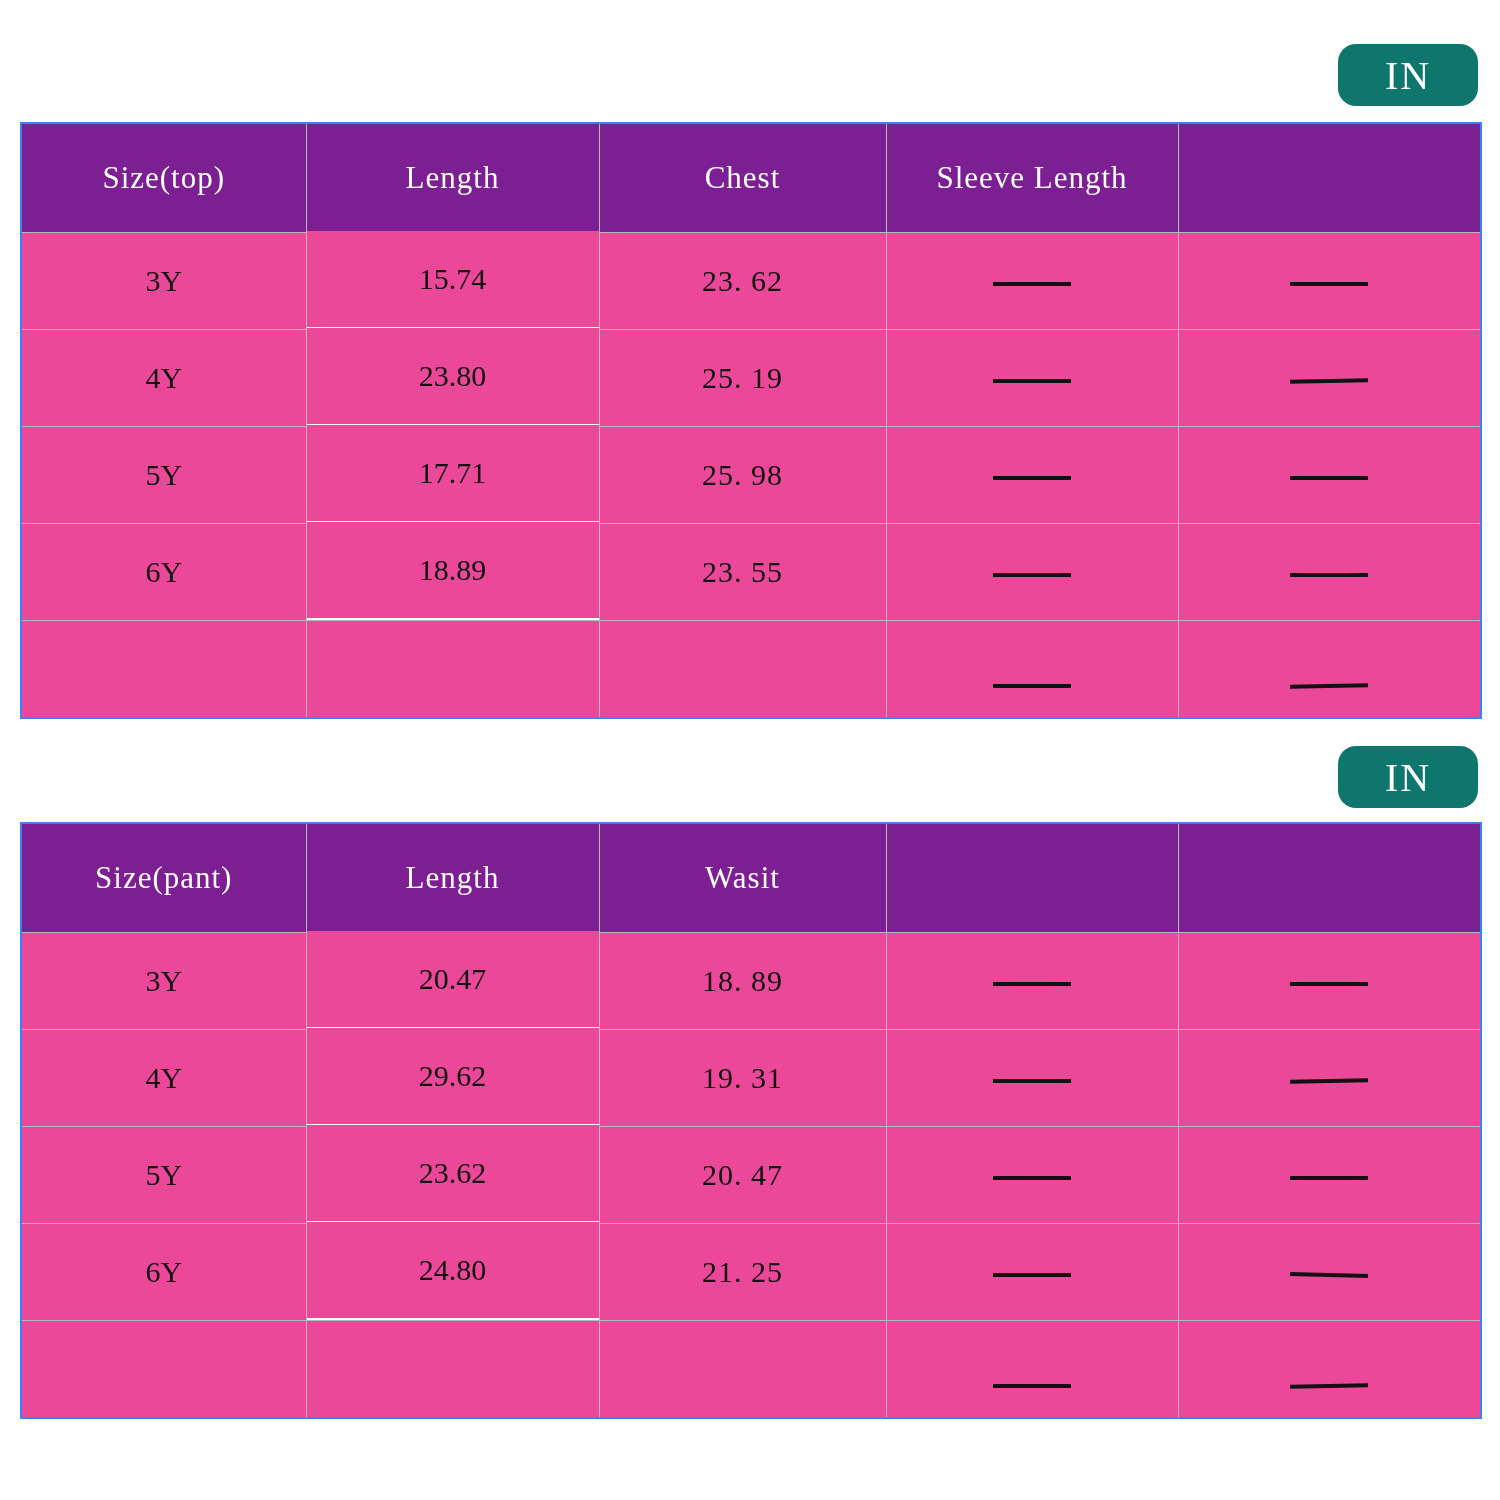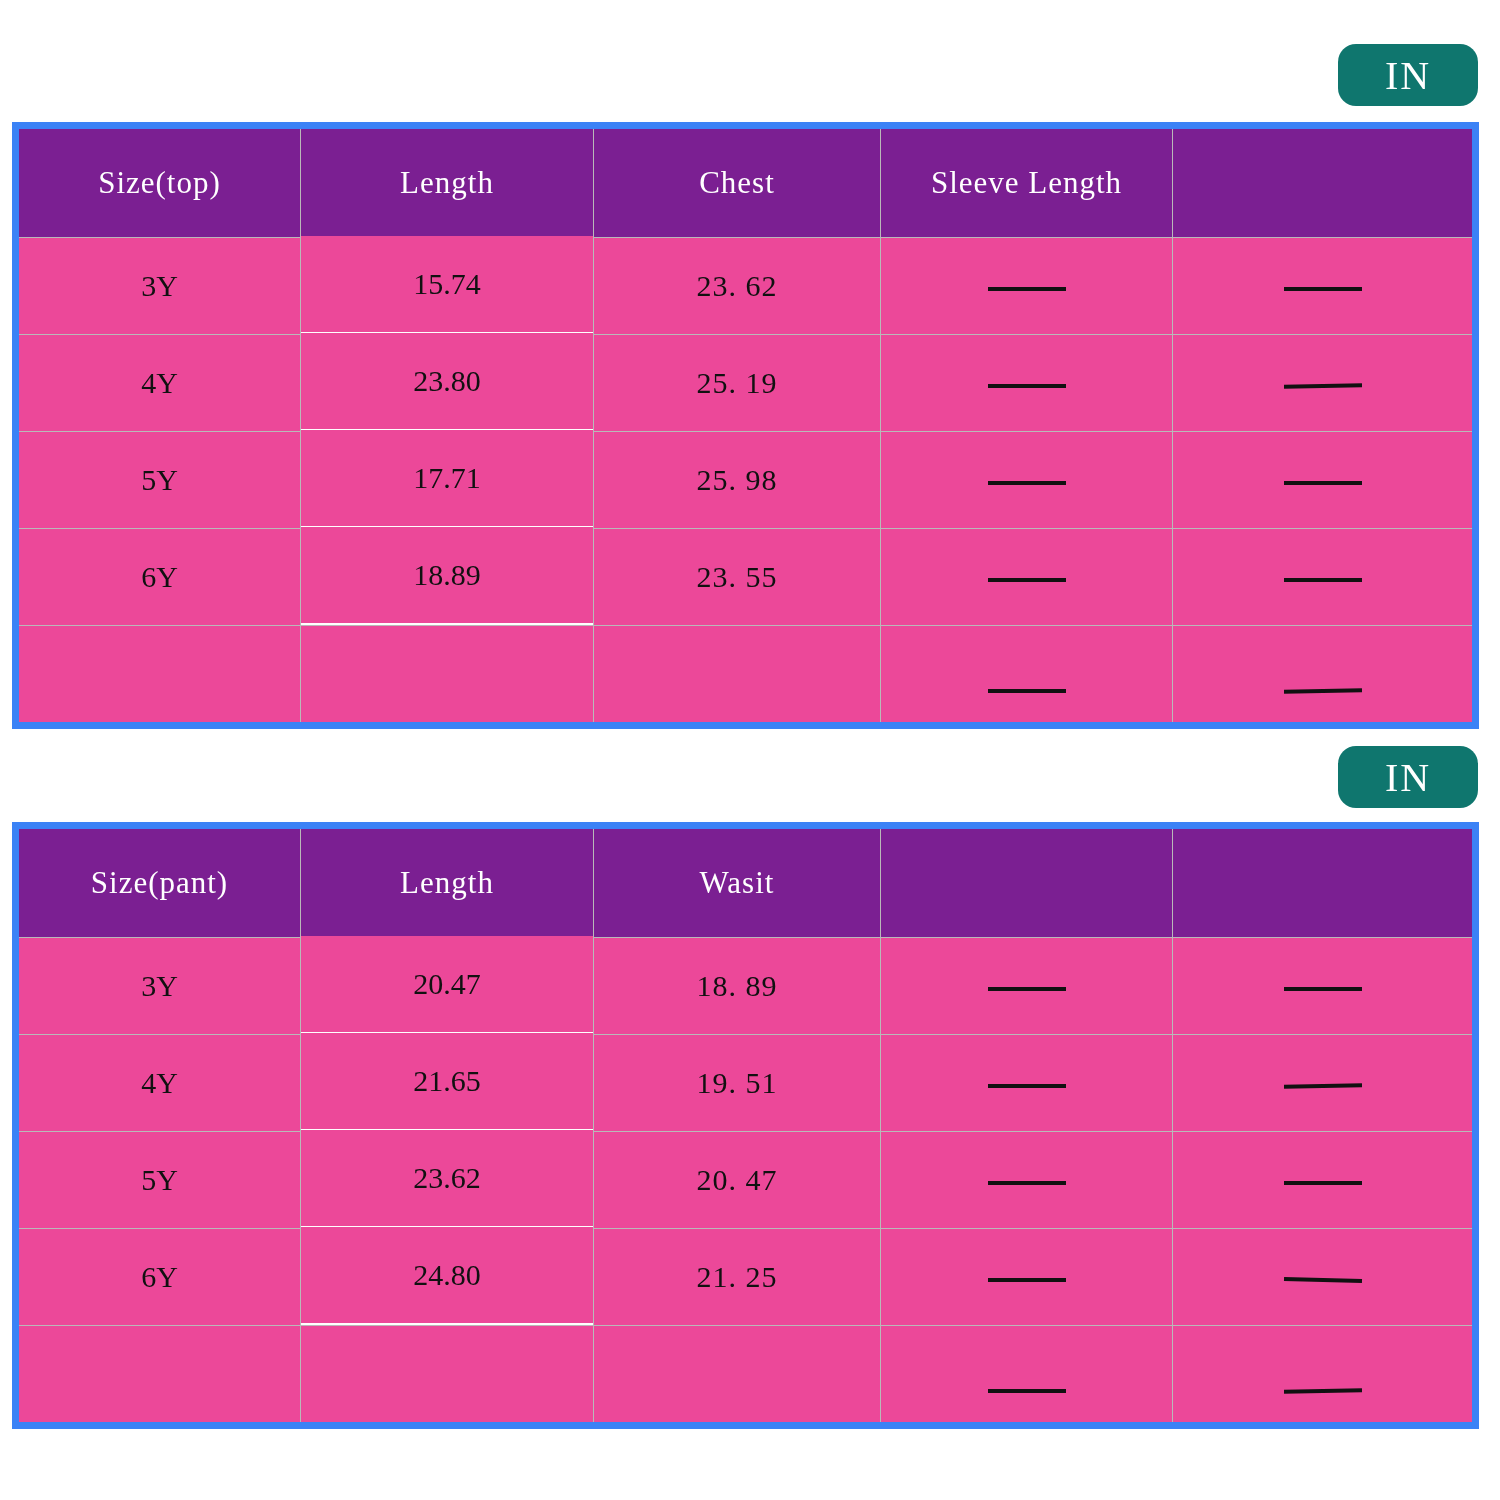--- a/index.html
+++ b/index.html
@@ -41,22 +41,22 @@
     display: flex;
     align-items: center;
     justify-content: center;
     font-family: "Liberation Serif", serif;
   }
 
   table.size-table {
     border-collapse: collapse;
     table-layout: fixed;
     width: 1460px;
-    margin-left: 12px;
-    border: 7px solid #3b82f6;
+    margin-left: 20px;
+    border: 2px solid #3b82f6;
   }
 
   table.size-table td, table.size-table th {
     border: 1px solid #b9b9b9;
     text-align: center;
     vertical-align: middle;
     font-weight: normal;
     padding: 0;
   }
 
@@ -192,22 +192,22 @@
       <tbody>
         <tr>
           <td>3Y</td>
           <td class="cell-num-a">20.47</td>
           <td class="cell-num-b">18. 89</td>
           <td><span class="dash"></span></td>
           <td><span class="dash"></span></td>
         </tr>
         <tr>
           <td>4Y</td>
-          <td class="cell-num-a">21.65</td>
-          <td class="cell-num-b">19. 51</td>
+          <td class="cell-num-a">29.62</td>
+          <td class="cell-num-b">19. 31</td>
           <td><span class="dash"></span></td>
           <td><span class="dash dash-tiltl"></span></td>
         </tr>
         <tr>
           <td>5Y</td>
           <td class="cell-num-a">23.62</td>
           <td class="cell-num-b">20. 47</td>
           <td><span class="dash"></span></td>
           <td><span class="dash"></span></td>
         </tr>

